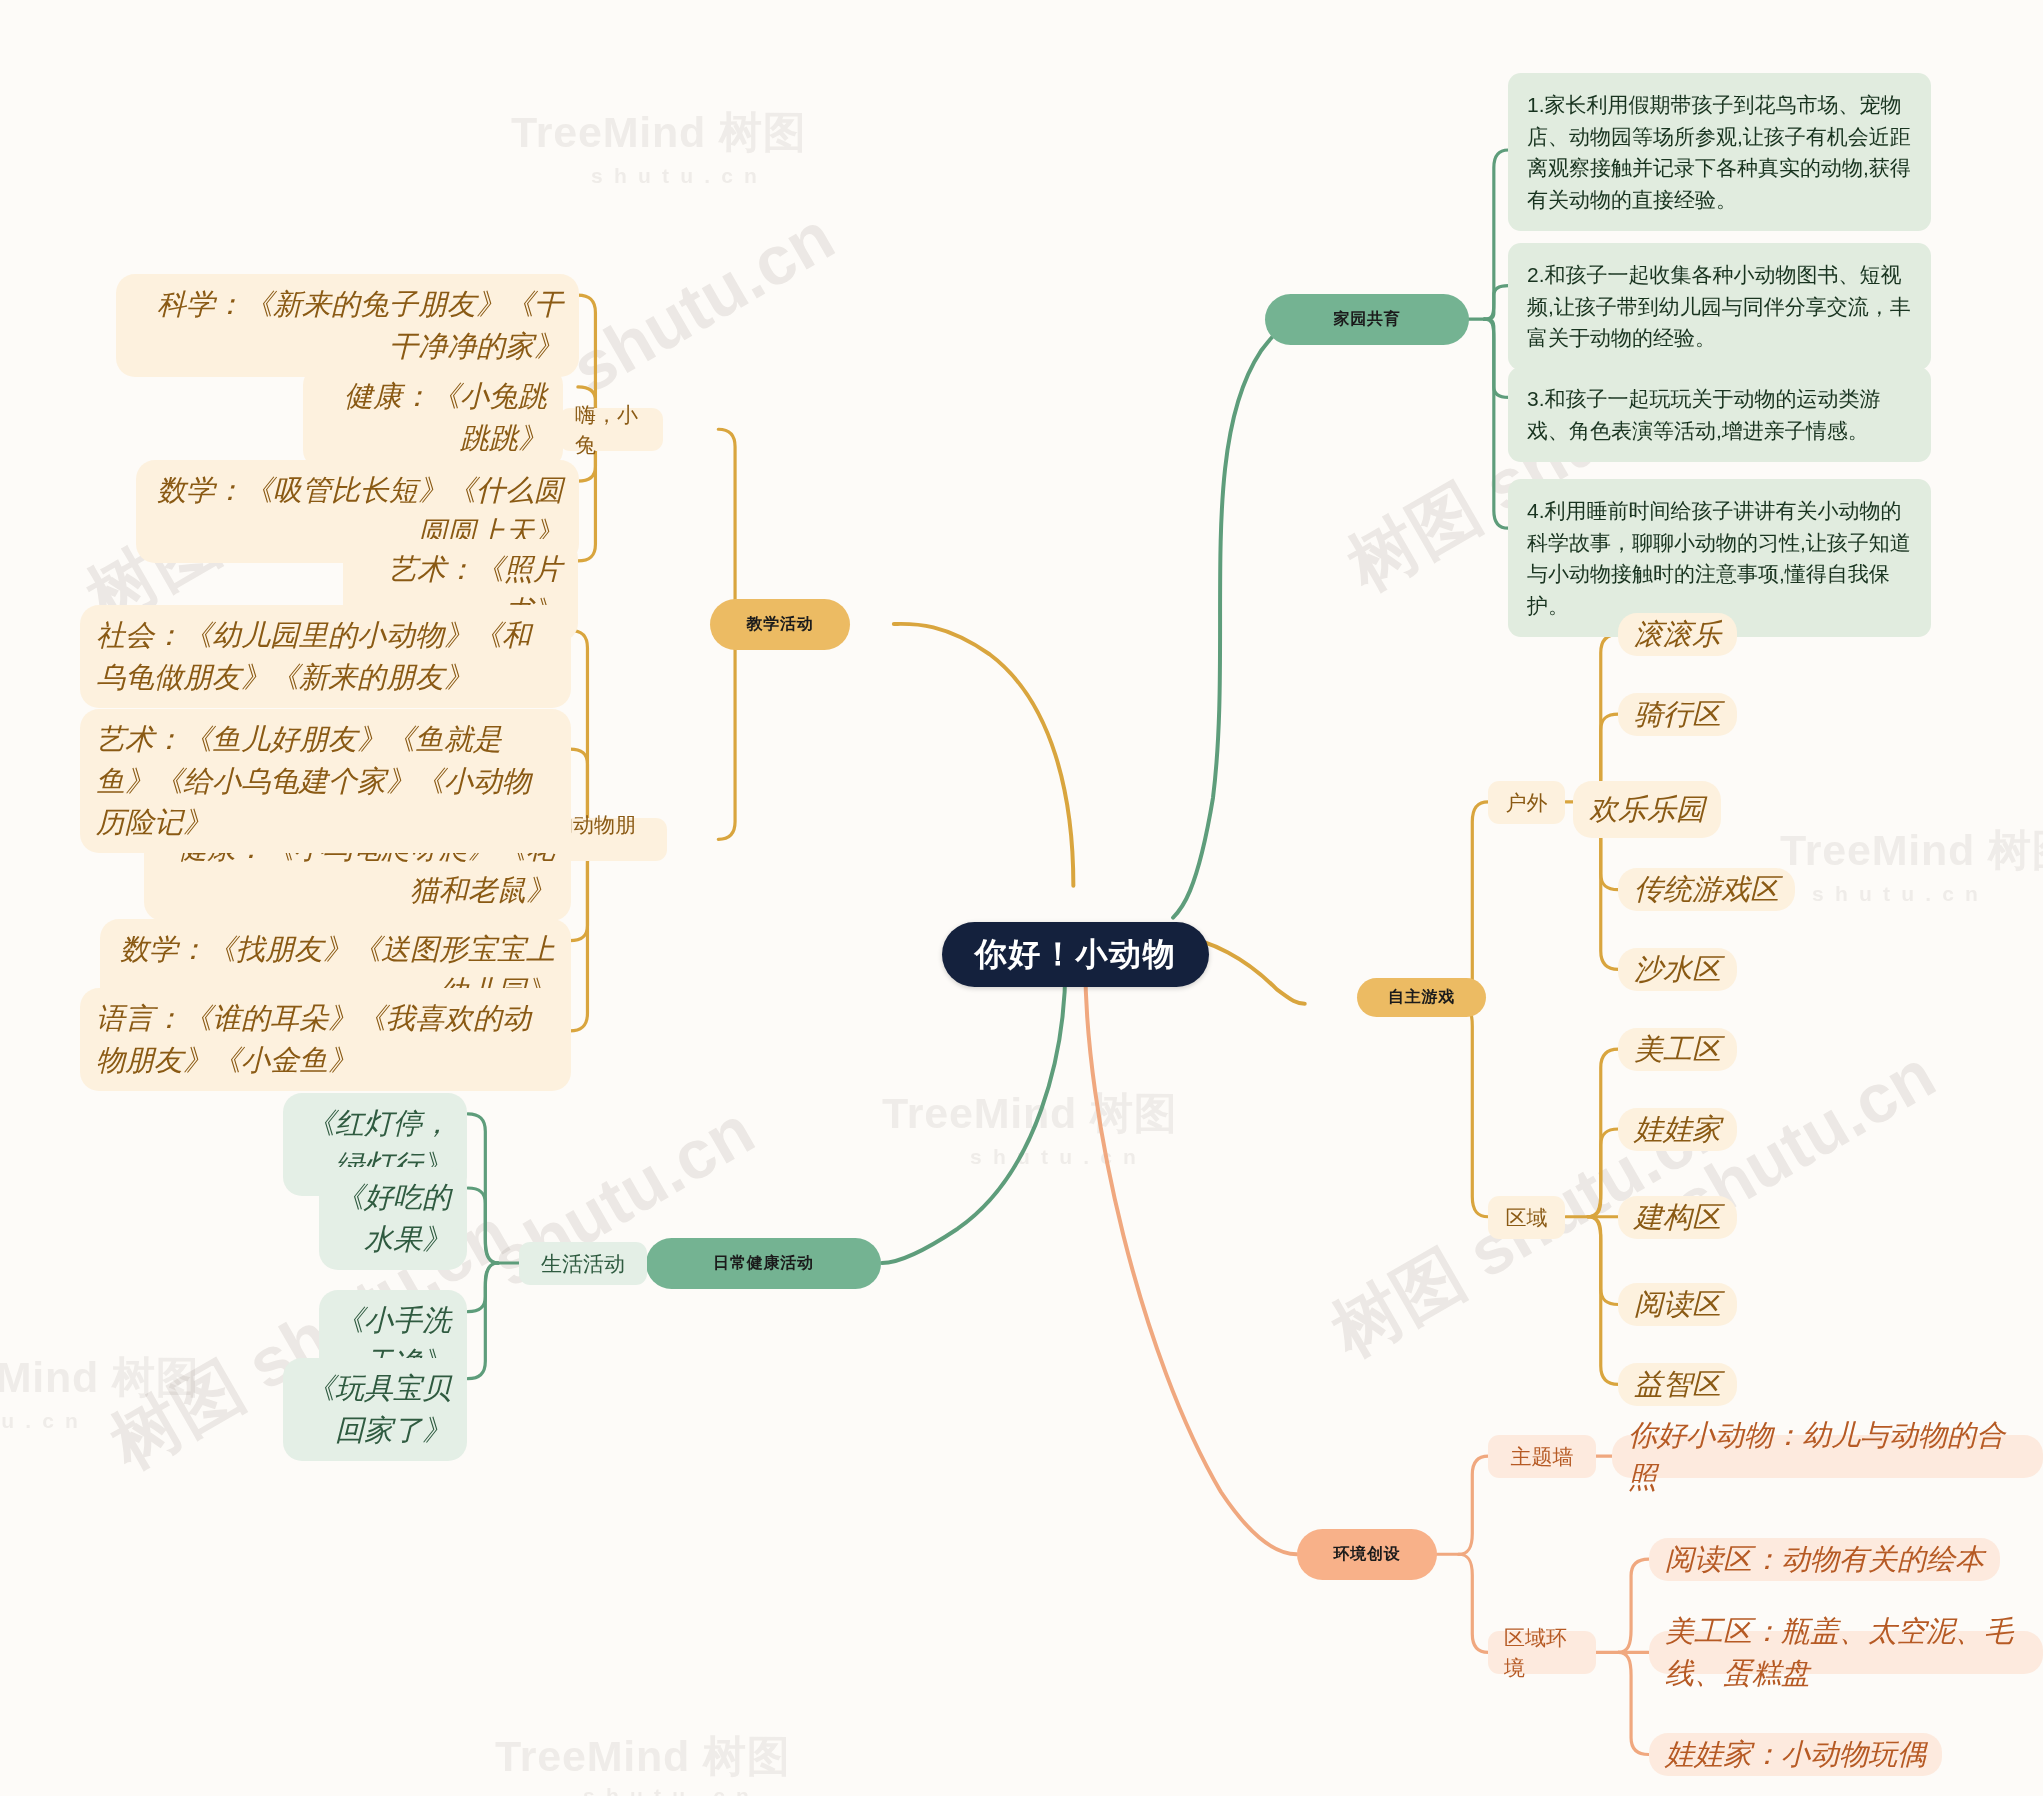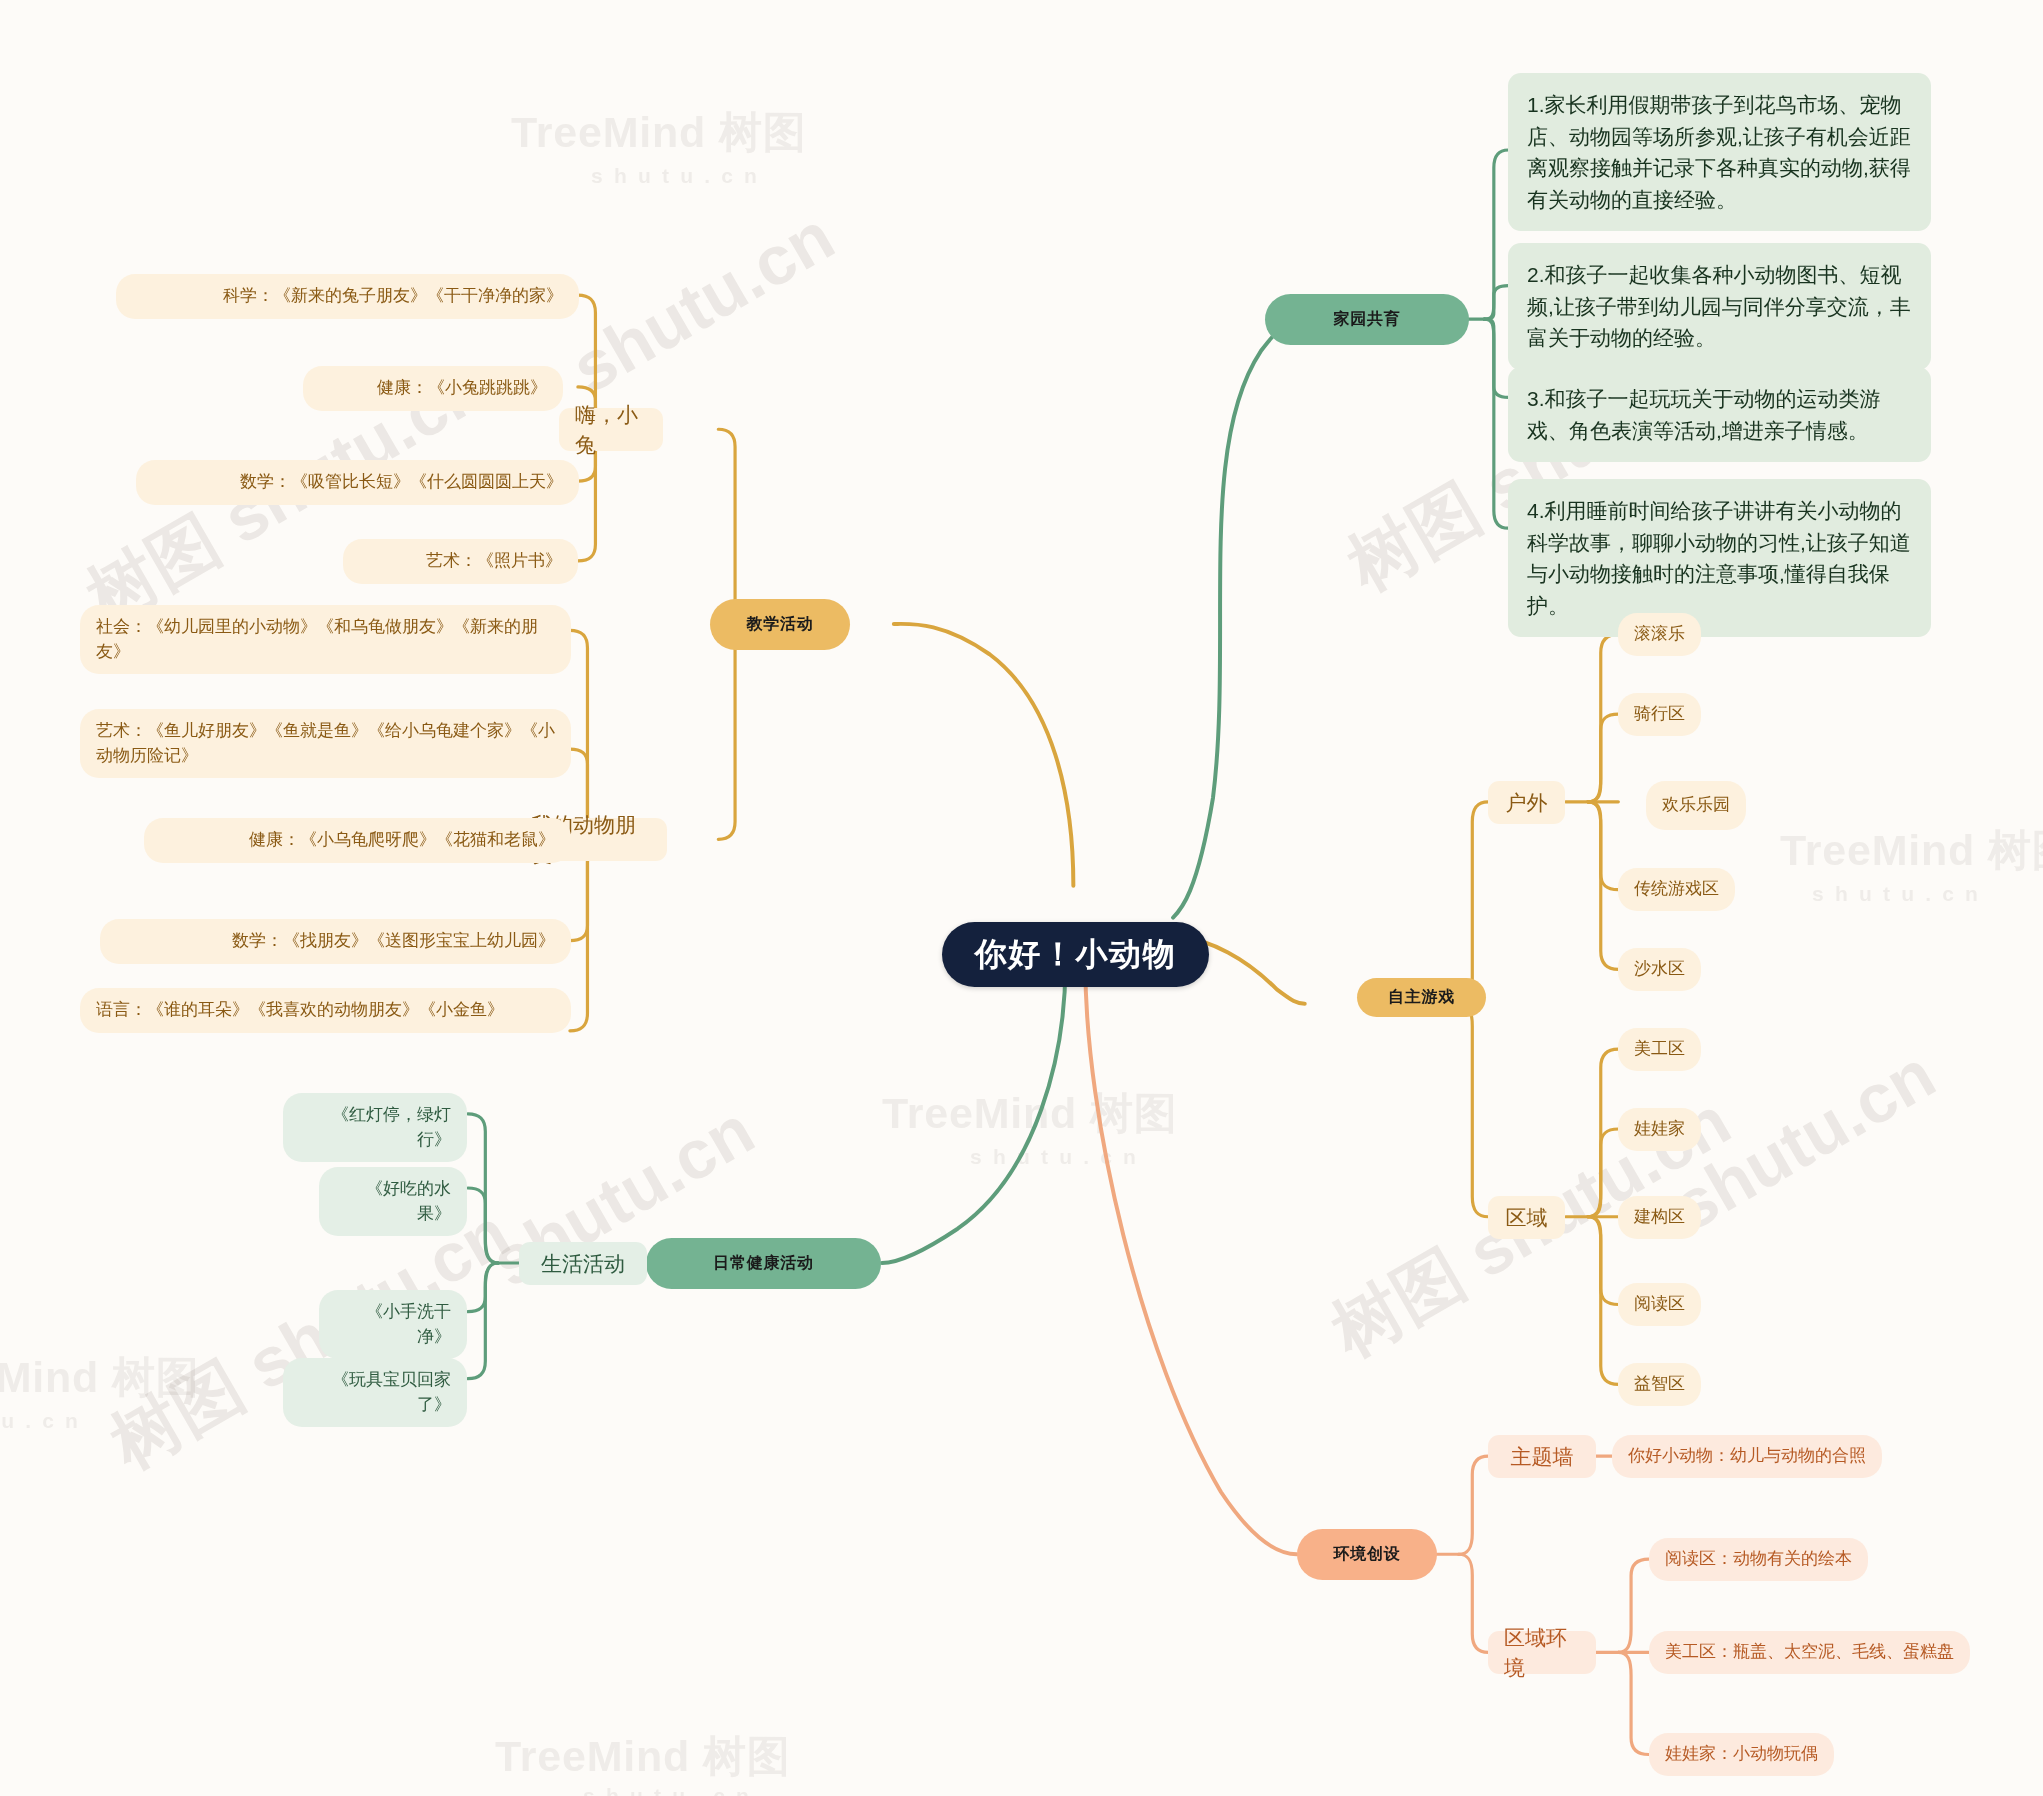--- a/index.html
+++ b/index.html
@@ -65,22 +65,23 @@
 
   .sub {
     font-size: 21px;
     border-radius: 11.2px;
   }
   .sub.yellow  { background: #fdf1de; color: #8a5a14; }
   .sub.green   { background: #e4efe6; color: #2f5b40; }
   .sub.orange  { background: #fdeade; color: #b65a24; }
 
   .leafcard {
-    font-size: 17px;
+    font-size: 29px;
     border-radius: 19px;
+    font-style: italic;
   }
   .leafcard.yellow { background: #fdf1de; color: #8a5a14; }
   .leafcard.green  { background: #e4efe6; color: #2f5b40; }
   .leafcard.orange { background: #fdeade; color: #b65a24; }
 
   .bigcard {
     font-size: 21px;
     background: #e1ecdf;
     color: #18331f;
     border-radius: 12.8px;
@@ -196,21 +197,21 @@
   <div class="node bigcard" style="left:1508px; top:73px; width:423px;">1.家长利用假期带孩子到花鸟市场、宠物店、动物园等场所参观,让孩子有机会近距离观察接触并记录下各种真实的动物,获得有关动物的直接经验。</div>
   <div class="node bigcard" style="left:1508px; top:243px; width:423px;">2.和孩子一起收集各种小动物图书、短视频,让孩子带到幼儿园与同伴分享交流，丰富关于动物的经验。</div>
   <div class="node bigcard" style="left:1508px; top:367px; width:423px;">3.和孩子一起玩玩关于动物的运动类游戏、角色表演等活动,增进亲子情感。</div>
   <div class="node bigcard" style="left:1508px; top:479px; width:423px;">4.利用睡前时间给孩子讲讲有关小动物的科学故事，聊聊小动物的习性,让孩子知道与小动物接触时的注意事项,懂得自我保护。</div>
 
   <div class="node branch yellow" style="left:1357px; top:978px; width:129px; height:39px;">自主游戏</div>
 
   <div class="node sub yellow" style="left:1488px; top:781px; width:77px; height:43px; justify-content:center;">户外</div>
   <div class="node leafcard yellow" style="left:1618px; top:613px; height:43px;">滚滚乐</div>
   <div class="node leafcard yellow" style="left:1618px; top:693px; height:43px;">骑行区</div>
-  <div class="node leafcard yellow" style="left:1646px; top:781px; height:49px;text-align:right;">欢乐乐园</div>
+  <div class="node leafcard yellow" style="left:1573px; top:781px; height:57px;text-align:right;">欢乐乐园</div>
   <div class="node leafcard yellow" style="left:1618px; top:868px; height:43px;">传统游戏区</div>
   <div class="node leafcard yellow" style="left:1618px; top:948px; height:43px;">沙水区</div>
 
   <div class="node sub yellow" style="left:1488px; top:1196px; width:77px; height:43px; justify-content:center;">区域</div>
   <div class="node leafcard yellow" style="left:1618px; top:1028px; height:43px;">美工区</div>
   <div class="node leafcard yellow" style="left:1618px; top:1108px; height:43px;">娃娃家</div>
   <div class="node leafcard yellow" style="left:1618px; top:1196px; height:43px;">建构区</div>
   <div class="node leafcard yellow" style="left:1618px; top:1283px; height:43px;">阅读区</div>
   <div class="node leafcard yellow" style="left:1618px; top:1363px; height:43px;">益智区</div>
 

